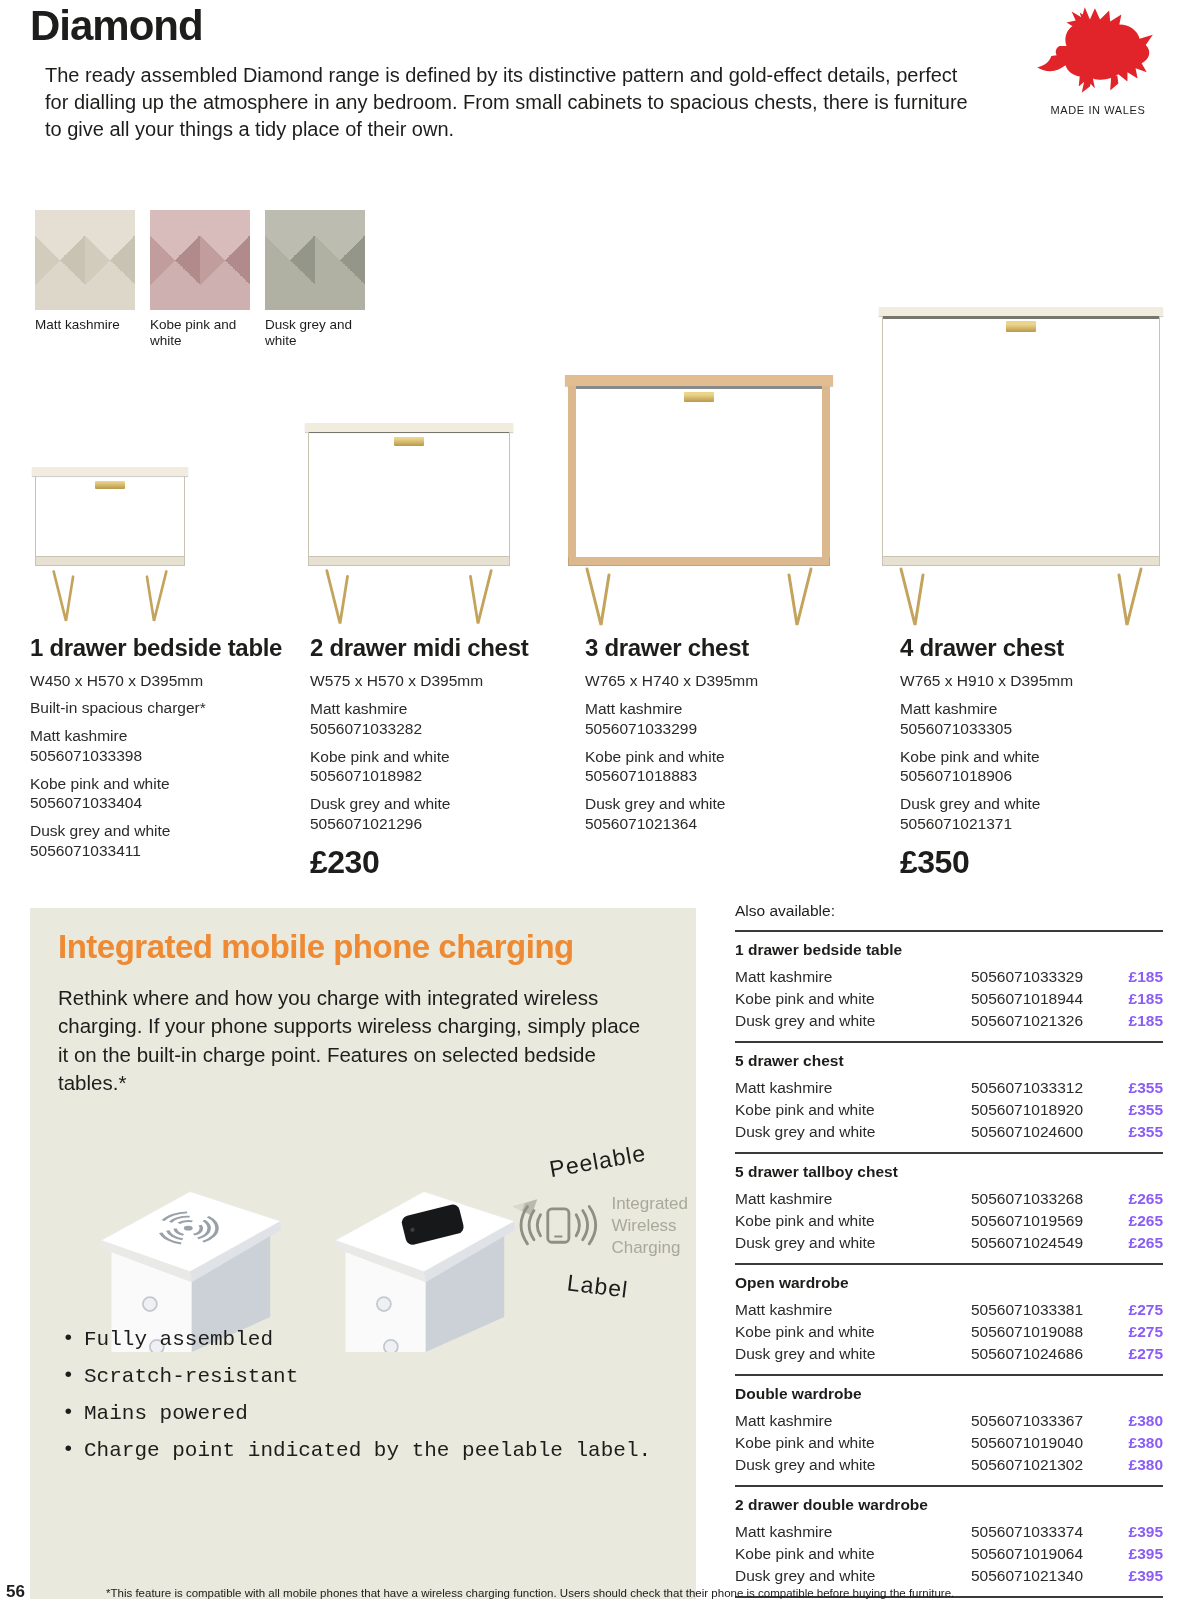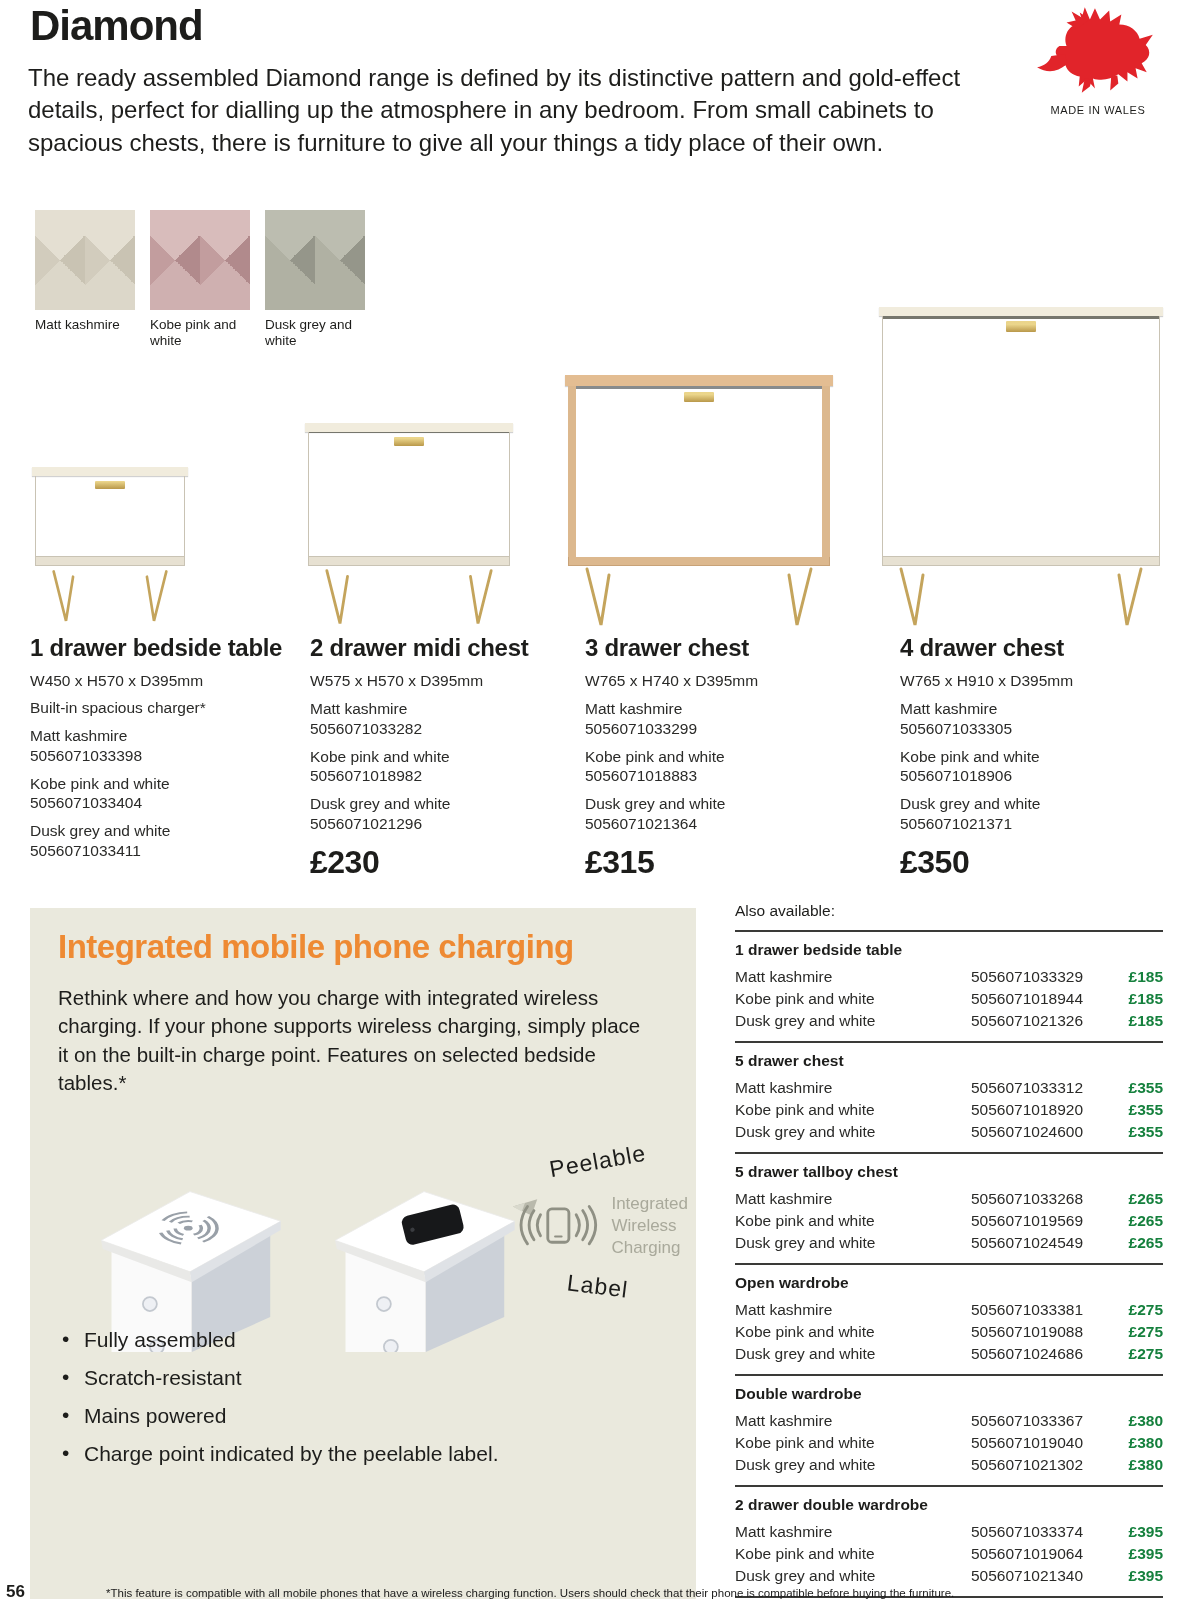--- a/index.html
+++ b/index.html
@@ -1,21 +1,21 @@
 <!DOCTYPE html>
 <html><head>
 <meta charset="utf-8">
 <style>
   html,body{margin:0;padding:0;background:#ffffff;}
   body{font-family:"Liberation Sans", sans-serif;color:#1d1d1b;}
   .page{position:relative;width:1200px;height:1624px;background:#fff;overflow:hidden;}
 
   
   .title{position:absolute;left:30px;top:2px;font-size:42px;font-weight:800;letter-spacing:-1px;margin:0;}
-  .intro{position:absolute;left:28px;top:62px;width:935px;font-size:24px;line-height:1.35;margin:0;font-weight:500;}
+  .intro{position:absolute;left:45px;top:62px;width:935px;font-size:20px;line-height:1.35;margin:0;font-weight:500;}
   .miw{position:absolute;left:1030px;top:2px;width:136px;text-align:center;}
   .miw-label{font-size:11px;letter-spacing:.6px;margin-top:2px;font-weight:500;}
 
   
   .swatches{position:absolute;left:35px;top:210px;display:flex;gap:15px;}
   .swatch{width:100px;}
   .swatch-img{width:100px;height:100px;background-size:50% 100%;}
   .sw-kashmir{background-image:conic-gradient(from 45deg at 50% 50%, #c9c3b3 0 25%, #dcd7c9 0 50%, #d2ccbd 0 75%, #e4dfd2 0);}
   .sw-pink{background-image:conic-gradient(from 45deg at 50% 50%, #b18a8c 0 25%, #cfb0b0 0 50%, #c29d9e 0 75%, #d8bcbb 0);}
   .sw-grey{background-image:conic-gradient(from 45deg at 50% 50%, #95968a 0 25%, #b0b1a3 0 75%, #a6a797 0 75%, #bcbdb0 0);}
@@ -55,32 +55,32 @@
   
   .panel{position:absolute;left:30px;top:908px;width:666px;height:691px;background:#eae9dd;}
   .panel-h{position:absolute;left:28px;top:20px;font-size:33px;font-weight:800;color:#ee8a33;margin:0;letter-spacing:-.5px;}
   .cp-text{position:absolute;left:28px;top:76px;width:585px;font-size:20.5px;line-height:1.38;margin:0;font-weight:500;}
   .cp-imgs{position:absolute;left:55px;top:226px;display:flex;gap:24px;height:218px;overflow:hidden;}
   .peel-wrap{position:absolute;left:478px;top:240px;width:180px;text-align:center;}
   .peelable{display:inline-block;transform:rotate(-10deg);font-size:23px;font-weight:500;letter-spacing:1px;}
   .badge-row{display:flex;align-items:center;gap:6px;margin-top:14px;text-align:left;}
   .badge-txt{font-size:17px;line-height:1.3;color:#a9a99b;font-weight:500;}
   .label-txt{display:inline-block;transform:rotate(7deg);font-size:23px;font-weight:500;letter-spacing:1px;margin-top:10px;}
-  .bullets{position:absolute;left:28px;top:420px;margin:0;padding:0;list-style:none;}
+  .bullets{position:absolute;left:28px;top:420px;margin:0;padding:0;list-style:none;font-family:Liberation Mono, monospace;}
   .bullets li{font-size:21px;margin-bottom:14px;padding-left:26px;position:relative;font-weight:500;}
   .bullets li::before{content:"•";position:absolute;left:4px;top:-1px;}
 
   
   .also{position:absolute;left:735px;top:902px;width:428px;}
   .also-head{font-size:15.5px;margin:0 0 10px;font-weight:500;}
   .ag{border-top:2px solid #3a3a38;padding:7px 0 9px;}
   .ag:last-child{border-bottom:2px solid #3a3a38;}
   .ag-name{font-weight:700;font-size:15.5px;margin:2px 0 7px;}
   .ag-row{display:grid;grid-template-columns:1fr 142px 50px;font-size:15.5px;padding:2px 0;color:#2a2a28;font-weight:500;}
-  .ag-row .p{text-align:right;font-weight:700;color:#15803d;}
+  .ag-row .p{text-align:right;font-weight:700;color:#8b5cf6;}
 
   
   .pageno{position:absolute;left:6px;top:1582px;font-size:17px;font-weight:800;}
   .footnote{position:absolute;left:106px;top:1587px;width:1070px;font-size:11.5px;font-weight:400;color:#1a1a1a;}
 </style>
 </head>
 <body>
 
 <div class="page">
 
@@ -250,21 +250,20 @@
         <div>5056071033299</div>
       </div>
     <div class="variant">
         <div>Kobe pink and white</div>
         <div>5056071018883</div>
       </div>
     <div class="variant">
         <div>Dusk grey and white</div>
         <div>5056071021364</div>
       </div>
-    <div class="price">£315</div>
   </div>
   <div class="pcol" style="left:900px;width:280px;">
     <h2>4 drawer chest</h2>
     <div class="dims">W765 x H910 x D395mm</div>
     <div class="variant">
         <div>Matt kashmire</div>
         <div>5056071033305</div>
       </div>
     <div class="variant">
         <div>Kobe pink and white</div>

